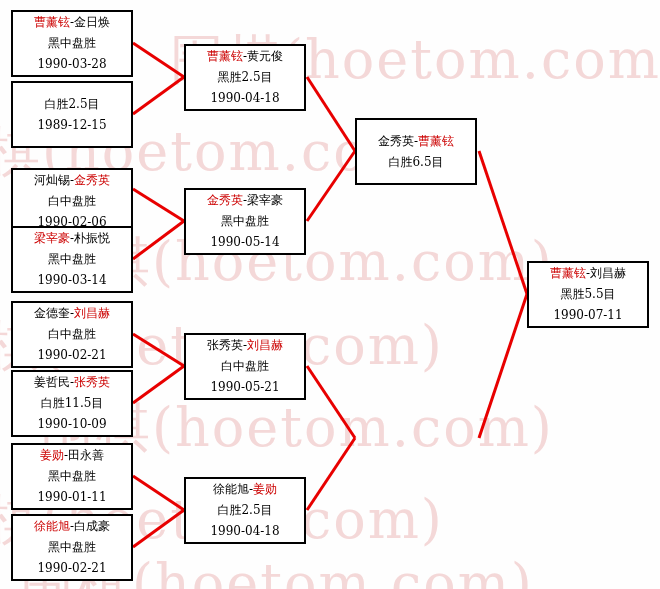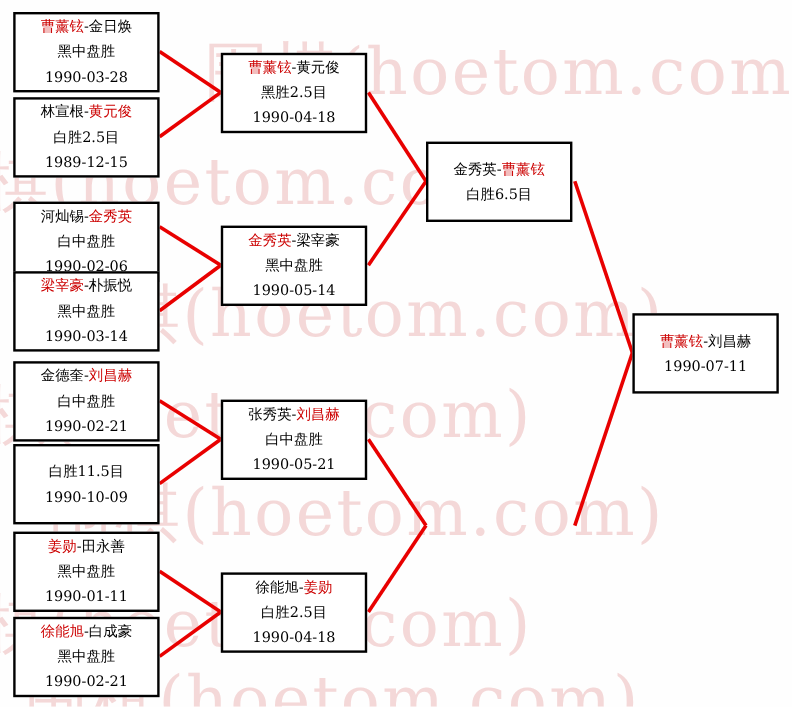--- a/index.html
+++ b/index.html
@@ -54,40 +54,40 @@
     <line x1="479" y1="151" x2="527" y2="294"></line>
     <line x1="479" y1="438" x2="527" y2="294"></line>
   </svg>
 
   <div class="box" style="left:11px;top:10px">
     <div class="players"><span class="win">曹薰铉</span><span>-</span><span>金日焕</span></div>
     <div class="result">黑中盘胜</div>
     <div class="date">1990-03-28</div>
   </div>
   <div class="box" style="left:11px;top:81px">
-    <div class="players"><span>林宣根</span><span>-</span><span class="win">黄元俊</span></div>
     <div class="result">白胜2.5目</div>
     <div class="date">1989-12-15</div>
   </div>
   <div class="box" style="left:11px;top:168px">
     <div class="players"><span>河灿锡</span><span>-</span><span class="win">金秀英</span></div>
     <div class="result">白中盘胜</div>
     <div class="date">1990-02-06</div>
   </div>
   <div class="box" style="left:11px;top:226px">
     <div class="players"><span class="win">梁宰豪</span><span>-</span><span>朴振悦</span></div>
     <div class="result">黑中盘胜</div>
     <div class="date">1990-03-14</div>
   </div>
   <div class="box" style="left:11px;top:301px">
     <div class="players"><span>金德奎</span><span>-</span><span class="win">刘昌赫</span></div>
     <div class="result">白中盘胜</div>
     <div class="date">1990-02-21</div>
   </div>
   <div class="box" style="left:11px;top:370px">
+    <div class="players"><span>姜哲民</span><span>-</span><span class="win">张秀英</span></div>
     <div class="result">白胜11.5目</div>
     <div class="date">1990-10-09</div>
   </div>
   <div class="box" style="left:11px;top:443px">
     <div class="players"><span class="win">姜勋</span><span>-</span><span>田永善</span></div>
     <div class="result">黑中盘胜</div>
     <div class="date">1990-01-11</div>
   </div>
   <div class="box" style="left:11px;top:514px">
     <div class="players"><span class="win">徐能旭</span><span>-</span><span>白成豪</span></div>
@@ -116,16 +116,17 @@
     <div class="date">1990-04-18</div>
   </div>
 
   <div class="box" style="left:355px;top:118px">
     <div class="players"><span>金秀英</span><span>-</span><span class="win">曹薰铉</span></div>
     <div class="result">白胜6.5目</div>
   </div>
 
   <div class="box" style="left:527px;top:261px">
     <div class="players"><span class="win">曹薰铉</span><span>-</span><span>刘昌赫</span></div>
+    <div class="result">黑胜5.5目</div>
     <div class="date">1990-07-11</div>
   </div>
 
 </div>
 
 </body></html>

